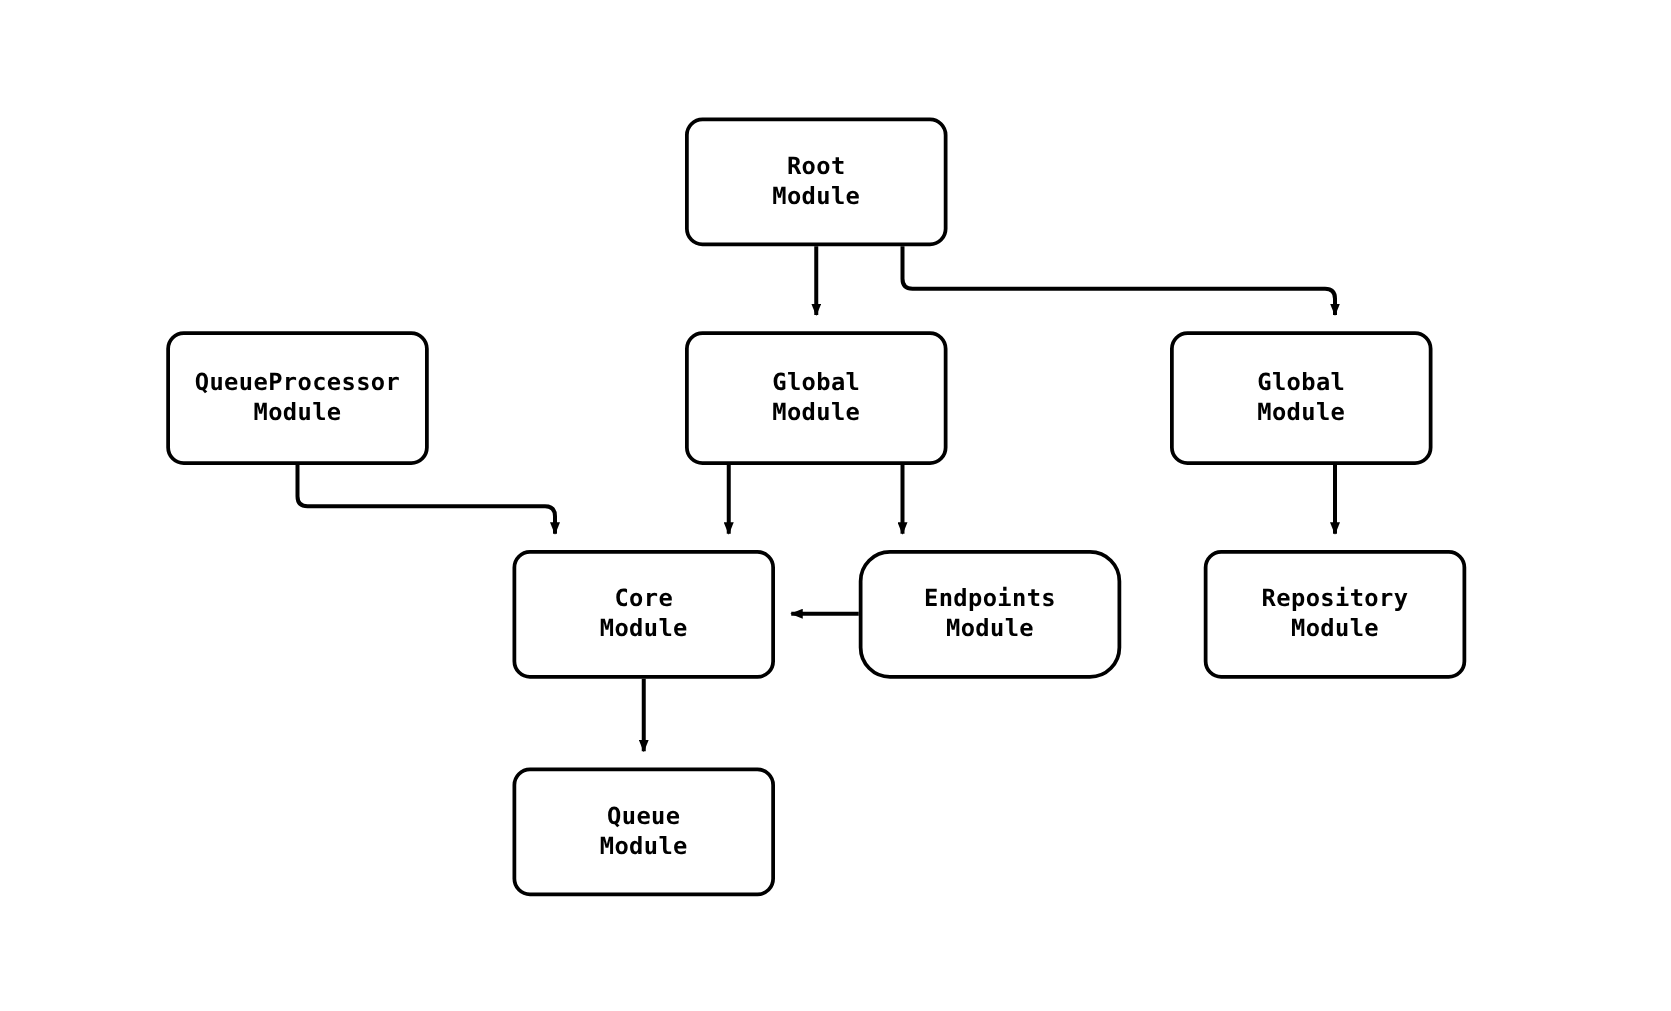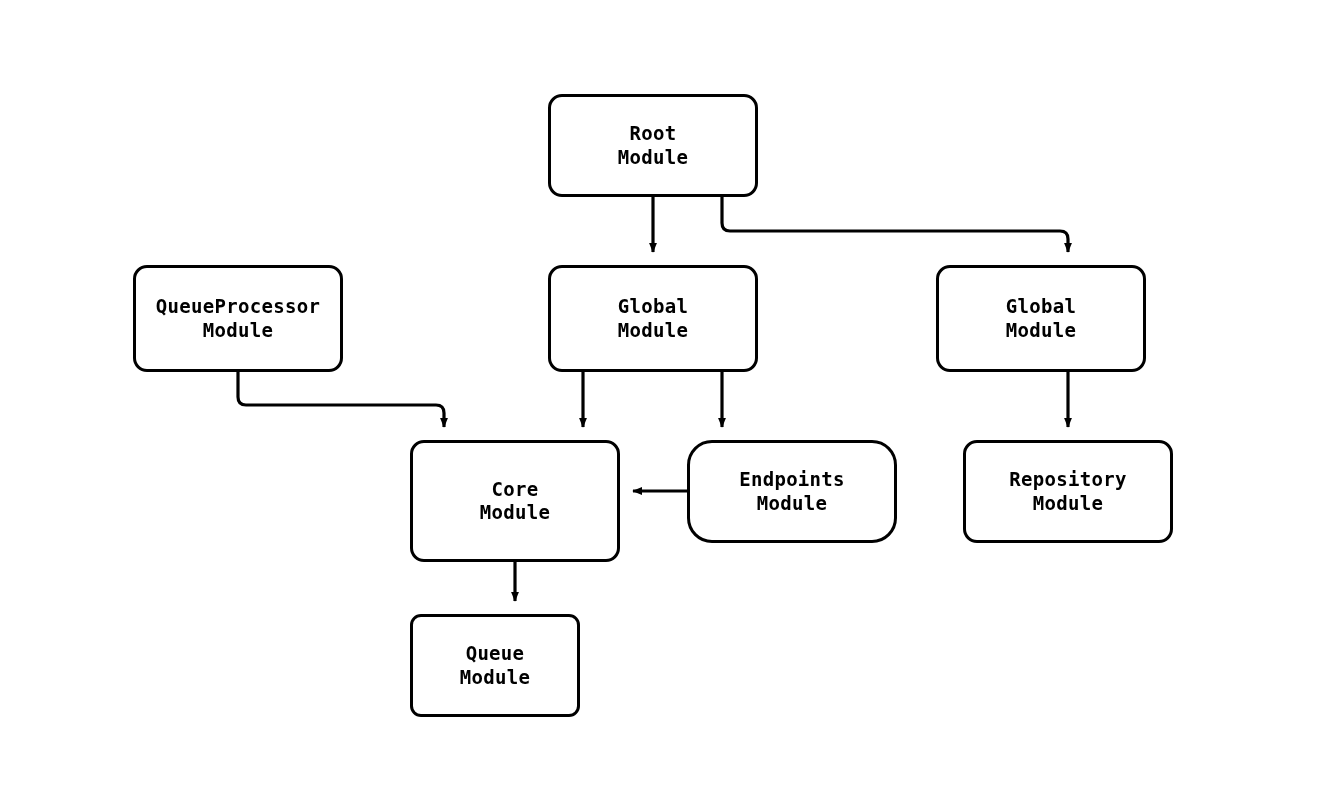--- a/index.html
+++ b/index.html
@@ -85,33 +85,33 @@
   <div class="node" style="left: 548px; top: 265px; width: 210px; height: 107px; border-color: rgb(0, 0, 0); background: rgb(255, 255, 255);">
     <span class="line-1">Global</span>
     <span class="line-2">Module</span>
   </div>
 
   <div class="node" style="left: 936px; top: 265px; width: 210px; height: 107px; border-color: rgb(0, 0, 0); background: rgb(255, 255, 255);">
     <span class="line-1">Global</span>
     <span class="line-2">Module</span>
   </div>
 
-  <div class="node" style="left: 410px; top: 440px; width: 210px; height: 122px; border-color: rgb(0, 0, 0); background: rgb(255, 255, 255);">
+  <div class="node" style="left: 410px; top: 440px; width: 210px; height: 103px; border-color: rgb(0, 0, 0); background: rgb(255, 255, 255);">
     <span class="line-1">Core</span>
     <span class="line-2">Module</span>
   </div>
 
   <div class="node" style="left: 687px; top: 440px; width: 210px; height: 103px; border-color: rgb(0, 0, 0); background: rgb(255, 255, 255); border-radius: 25px;">
     <span class="line-1">Endpoints</span>
     <span class="line-2">Module</span>
   </div>
 
   <div class="node" style="left: 963px; top: 440px; width: 210px; height: 103px; border-color: rgb(0, 0, 0); background: rgb(255, 255, 255);">
     <span class="line-1">Repository</span>
     <span class="line-2">Module</span>
   </div>
 
-  <div class="node" style="left: 410px; top: 614px; width: 170px; height: 103px; border-color: rgb(0, 0, 0); background: rgb(255, 255, 255); border-radius: 11px;">
+  <div class="node" style="left: 410px; top: 614px; width: 210px; height: 103px; border-color: rgb(0, 0, 0); background: rgb(255, 255, 255);">
     <span class="line-1">Queue</span>
     <span class="line-2">Module</span>
   </div>
 
 </div>
 
 </body></html>

